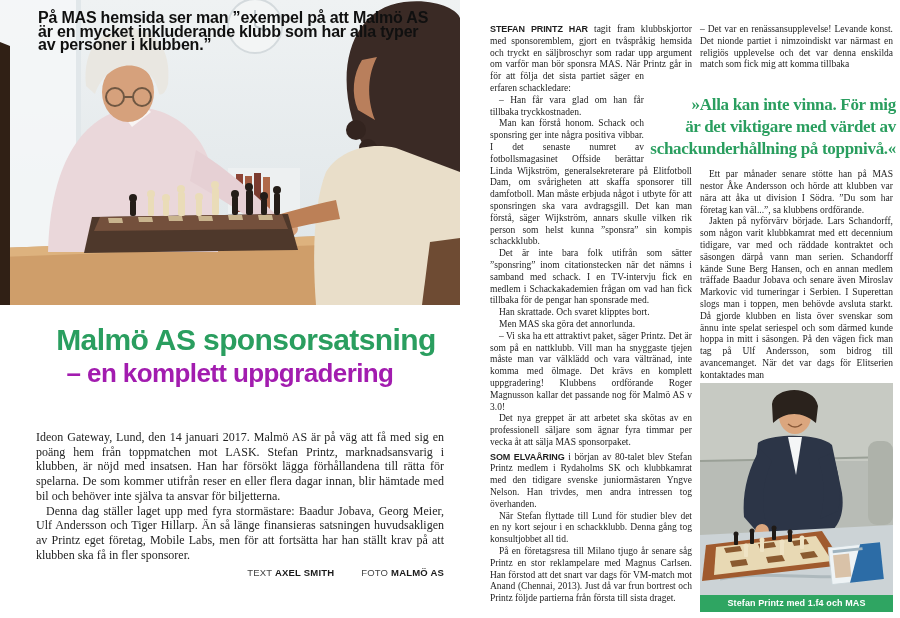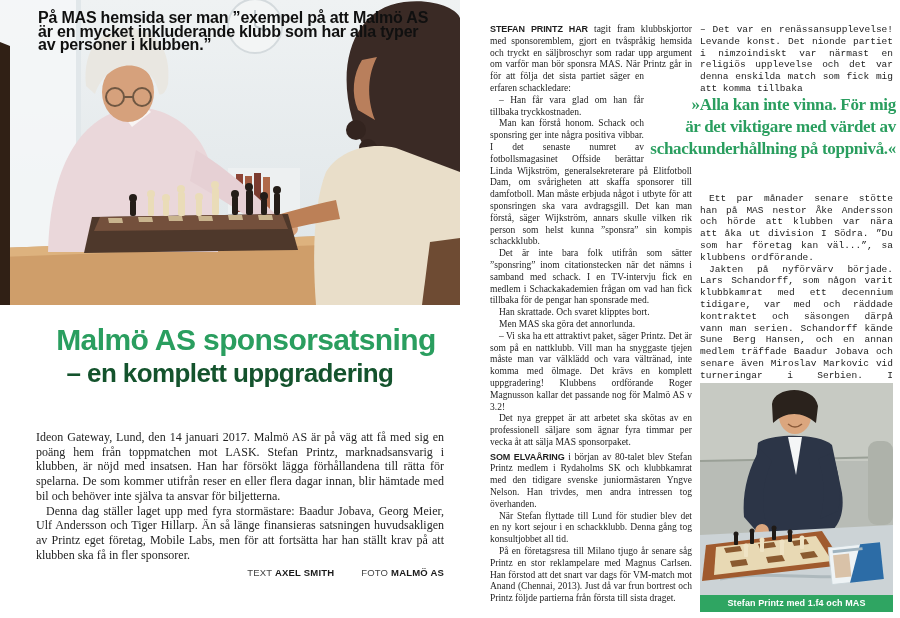--- a/index.html
+++ b/index.html
@@ -10,40 +10,40 @@
   .photo-left{position:absolute;left:0;top:0;width:460px;height:305px;}
   .photo-left svg{display:block;}
   .photo-top-caption{position:absolute;left:38px;top:11px;width:400px;
         font-family:"Liberation Sans",sans-serif;font-weight:bold;font-size:16px;
         line-height:13.5px;color:#101010;letter-spacing:-0.2px;}
 
   
   .headline{position:absolute;left:0;top:324px;width:460px;text-align:center;
         font-family:"Liberation Sans",sans-serif;font-weight:bold;letter-spacing:-0.6px;}
   .headline .l1{font-size:30px;line-height:32px;color:#2a9e5f;padding-left:32px;}
-  .headline .l2{font-size:26px;line-height:28px;color:#14532d;margin-top:3px;}
+  .headline .l2{font-size:26px;line-height:28px;color:#a21caf;margin-top:3px;}
 
   
   .intro{position:absolute;left:36px;top:430px;width:408px;
         font-size:12px;line-height:14.7px;text-align:justify;color:#242424;}
   .intro p{margin:0;}
   .intro p.ind{text-indent:10px;}
   .byline{position:absolute;left:36px;top:567px;width:408px;text-align:right;
         font-family:"Liberation Sans",sans-serif;font-size:9.5px;letter-spacing:0.2px;color:#1a1a1a;}
   .byline .lab{font-weight:normal;color:#444;margin-left:24px;}
   .byline .nm{font-weight:bold;}
 
   
   .col{position:absolute;top:24px;font-size:9.5px;line-height:11.8px;
         text-align:justify;color:#1d1d1d;}
   .col p{margin:0;}
   .col p.ind{text-indent:9px;}
   .col p.gap{margin-top:3px;}
   .col-middle{left:490px;width:202px;}
-  .col-right{left:700px;width:193px;font-family:Liberation Mono, monospace;}
+  .col-right{left:700px;width:193px;}
   .leadin{font-family:"Liberation Sans",sans-serif;font-weight:bold;font-size:9px;
         letter-spacing:-0.1px;}
   .pq-spacer{float:right;width:48px;height:84px;}
   .quote-gap{height:98px;}
 
   
   .pullquote{position:absolute;left:646px;top:94px;width:250px;
         font-family:"Liberation Serif",serif;font-weight:bold;color:#2a9e5f;
         font-size:17px;line-height:22px;letter-spacing:-0.3px;}
   .pullquote div{white-space:nowrap;text-align:right;}
@@ -171,21 +171,21 @@
   <div class="col col-middle">
     <p><span class="leadin">STEFAN PRINTZ HAR</span>
       <span>tagit fram klubbskjortor med sponsoremblem, gjort en tvåspråkig hemsida och tryckt en säljbroschyr som radar upp argument om varför man bör sponsra MAS. När Printz går</span>
       <span class="pq-spacer"></span>
       <span>in för att följa det sista partiet säger en erfaren schackledare:</span></p>
     <p class="ind">– Han får vara glad om han får tillbaka tryckkostnaden.</p>
     <p class="ind">Man kan förstå honom. Schack och sponsring ger inte några positiva vibbar. I det senaste numret av fotbollsmagasinet Offside berättar Linda Wijkström, generalsekreterare på Elitfotboll Dam, om svårigheten att skaffa sponsorer till damfotboll. Man måste erbjuda något i utbyte för att sponsringen ska vara avdragsgill. Det kan man förstå, säger Wijkström, annars skulle vilken rik person som helst kunna ”sponsra” sin kompis schackklubb.</p>
     <p class="ind">Det är inte bara folk utifrån som sätter ”sponsring” inom citationstecken när det nämns i samband med schack. I en TV-intervju fick en medlem i Schackakademien frågan om vad han fick tillbaka för de pengar han sponsrade med.</p>
     <p class="ind">Han skrattade. Och svaret klipptes bort.</p>
     <p class="ind">Men MAS ska göra det annorlunda.</p>
-    <p class="ind">– Vi ska ha ett attraktivt paket, säger Printz. Det är som på en nattklubb. Vill man ha snyggaste tjejen måste man var välklädd och vara vältränad, inte komma med ölmage. Det krävs en komplett uppgradering! Klubbens ordförande Roger Magnusson kallar det passande nog för Malmö AS v 3.2!</p>
+    <p class="ind">– Vi ska ha ett attraktivt paket, säger Printz. Det är som på en nattklubb. Vill man ha snyggaste tjejen måste man var välklädd och vara vältränad, inte komma med ölmage. Det krävs en komplett uppgradering! Klubbens ordförande Roger Magnusson kallar det passande nog för Malmö AS v 3.0!</p>
     <p class="ind">Det nya greppet är att arbetet ska skötas av en professionell säljare som ägnar fyra timmar per vecka åt att sälja MAS sponsorpaket.</p>
     <p class="gap"><span class="leadin">SOM ELVAÅRING</span>
       <span>i början av 80-talet blev Stefan Printz medlem i Rydaholms SK och klubbkamrat med den tidigare svenske juniormästaren Yngve Nelson. Han trivdes, men andra intressen tog överhanden.</span></p>
     <p class="ind">När Stefan flyttade till Lund för studier blev det en ny kort sejour i en schackklubb. Denna gång tog konsultjobbet all tid.</p>
     <p class="ind">På en företagsresa till Milano tjugo år senare såg Printz en stor reklampelare med Magnus Carlsen. Han förstod att det snart var dags för VM-match mot Anand (Chennai, 2013). Just då var frun bortrest och Printz följde partierna från första till sista draget.</p>
   </div>
 
   <div class="col col-right">
     <p>– Det var en renässansupplevelse! Levande konst. Det nionde partiet i nimzoindiskt var närmast en religiös upplevelse och det var denna enskilda match som fick mig att komma tillbaka</p>
     <div class="quote-gap"></div>

